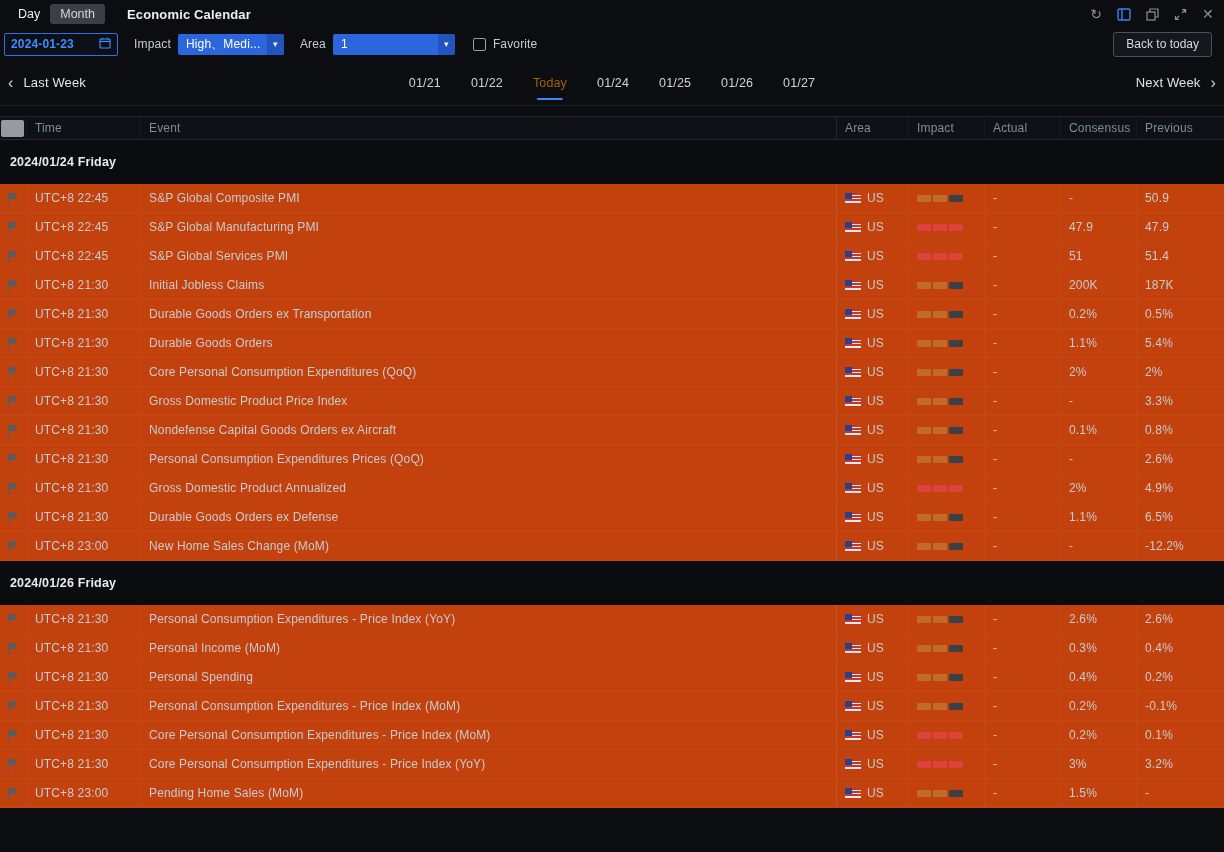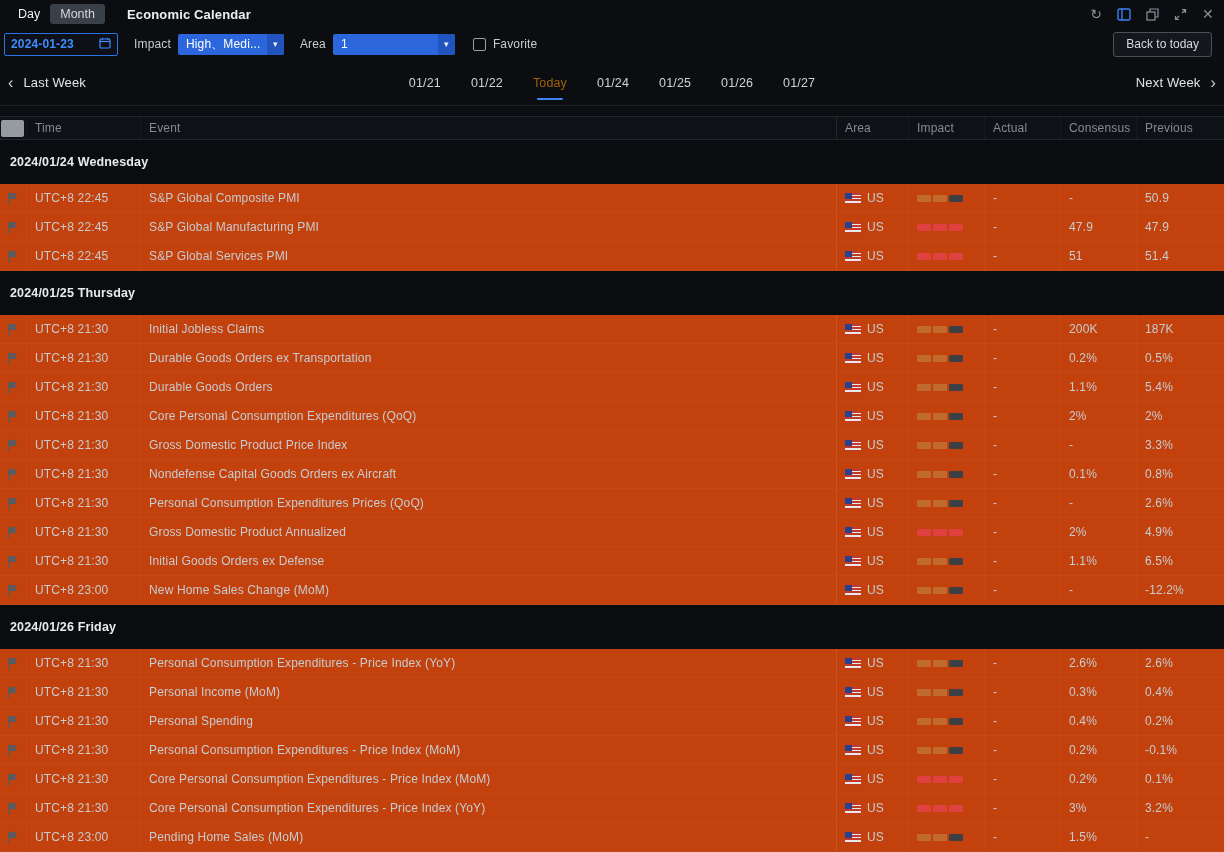--- a/index.html
+++ b/index.html
@@ -158,21 +158,21 @@
     <div class="c-time">Time</div>
     <div class="c-event">Event</div>
     <div class="c-area">Area</div>
     <div class="c-impact">Impact</div>
     <div class="c-actual">Actual</div>
     <div class="c-consensus">Consensus</div>
     <div class="c-previous">Previous</div>
   </div>
   <div class="tbody">
   <div class="section-row">
-    <span>2024/01/24 Wednesday</span>
+    <span>2024/01/24 Friday</span>
   </div>
 
   <div class="row gc">
     <div class="c-bm">
       <svg width="11" height="13" viewBox="0 0 11 13">
         <rect x="1" y="0.5" width="1.4" height="12" fill="#565c64"></rect>
         <path d="M2.4 1.2h7.8l-2.4 2.9 2.4 2.9H2.4z" fill="#565c64"></path>
       </svg>
     </div>
     <div class="c-time">
@@ -260,23 +260,20 @@
           <span>-</span>
         </div>
     <div class="c-consensus">
           <span>51</span>
         </div>
     <div class="c-previous">
           <span>51.4</span>
         </div>
   </div>
 
-  <div class="section-row">
-    <span>2024/01/25 Thursday</span>
-  </div>
 
   <div class="row gc">
     <div class="c-bm">
       <svg width="11" height="13" viewBox="0 0 11 13">
         <rect x="1" y="0.5" width="1.4" height="12" fill="#565c64"></rect>
         <path d="M2.4 1.2h7.8l-2.4 2.9 2.4 2.9H2.4z" fill="#565c64"></path>
       </svg>
     </div>
     <div class="c-time">
           <span>UTC+8 21:30</span>
@@ -539,21 +536,21 @@
     <div class="c-bm">
       <svg width="11" height="13" viewBox="0 0 11 13">
         <rect x="1" y="0.5" width="1.4" height="12" fill="#565c64"></rect>
         <path d="M2.4 1.2h7.8l-2.4 2.9 2.4 2.9H2.4z" fill="#565c64"></path>
       </svg>
     </div>
     <div class="c-time">
           <span>UTC+8 21:30</span>
         </div>
     <div class="c-event">
-          <span>Initial Goods Orders ex Defense</span>
+          <span>Durable Goods Orders ex Defense</span>
         </div>
     <div class="c-area">
       <span class="us-flag"></span>
       <span>US</span>
     </div>
     <div class="c-impact">
       <span class="impact-bar" style="background: rgb(192, 106, 46);"></span>
       <span class="impact-bar" style="background: rgb(192, 106, 46);"></span>
       <span class="impact-bar" style="background: rgb(58, 64, 70);"></span>
     </div>

